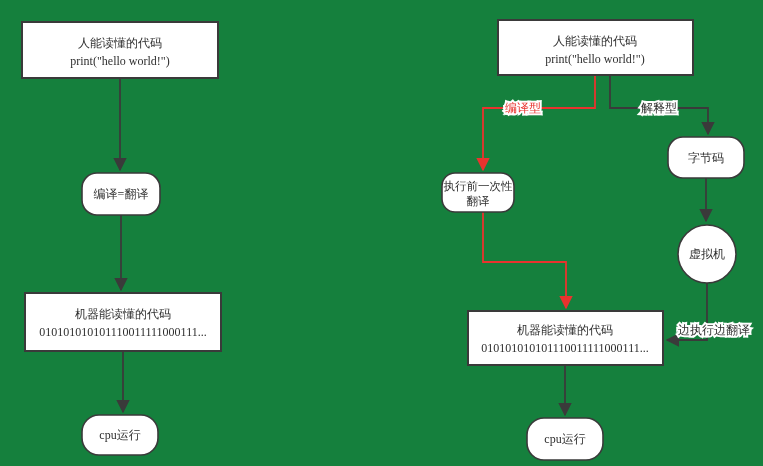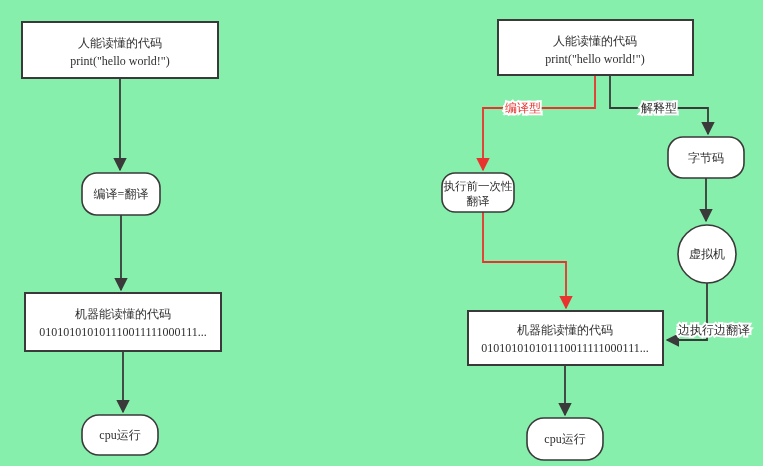--- a/index.html
+++ b/index.html
@@ -1,19 +1,19 @@
 <!DOCTYPE html>
 <html><head>
 <meta charset="utf-8">
 <style>
   html,body{margin:0;padding:0;background:#ffffff;}
   .canvas{
     position:relative;
     width:763px;height:466px;
-    background:#86efac;
+    background:#15803d;
     font-family:"Liberation Serif","DejaVu Serif",serif;
     overflow:hidden;
   }
   svg{display:block;}
   .node-shape{fill:#ffffff;stroke:#3a3a3a;}
   .thick{stroke-width:2;}
   .thin{stroke-width:1.6;}
   .edge{fill:none;stroke:#3a3a3a;stroke-width:1.8;}
   .edge.red{stroke:#e8332e;}
   .node-label{

